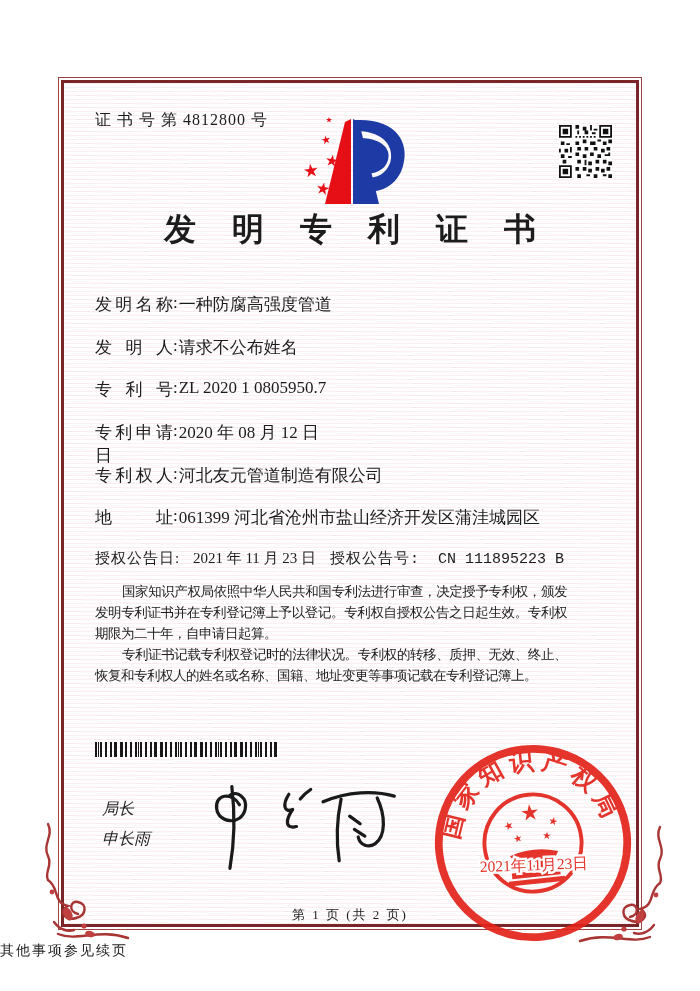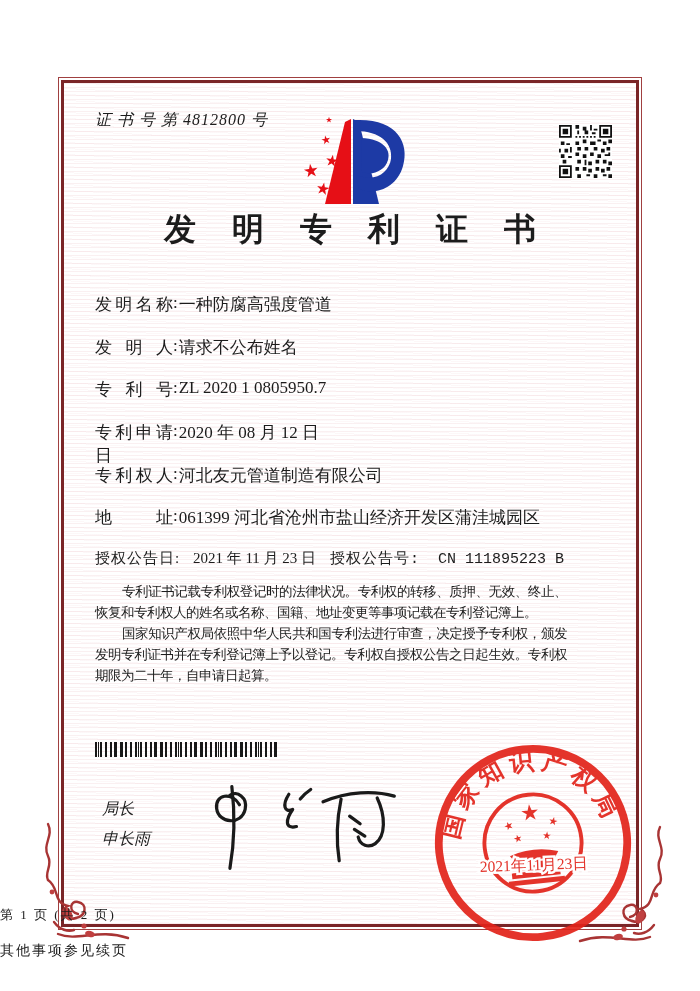--- a/index.html
+++ b/index.html
@@ -10,21 +10,21 @@
   .frame{
     position:absolute;left:58px;top:77px;width:584px;height:853px;
     border:1px solid #a04040;padding:2px;box-sizing:border-box;
   }
   .frame-inner{
     width:100%;height:100%;box-sizing:border-box;border:3px solid #7a2527;
     background:
       repeating-linear-gradient(0deg, rgba(226,160,170,0.16) 0 1px, rgba(255,255,255,0) 1px 4px),
       repeating-linear-gradient(3deg, rgba(226,160,170,0.08) 0 1px, rgba(255,255,255,0) 1px 6px);
   }
-  .cert-no{position:absolute;left:95px;top:110px;font-size:16px;letter-spacing:1px;font-style:italic;}
+  .cert-no{position:absolute;left:95px;top:110px;font-size:16px;letter-spacing:1px;}
   .logo{position:absolute;left:292px;top:114px;width:120px;height:96px;}
   .qr{position:absolute;left:559px;top:125px;width:53px;height:53px;}
   .title{
     position:absolute;left:0;right:0;top:208px;text-align:center;
     font-size:32px;font-weight:600;letter-spacing:14px;text-indent:14px;
   }
   .fields{position:absolute;left:95px;top:293px;width:475px;font-size:17px;}
   .field-row{height:42.7px;display:flex;align-items:flex-start;}
   .flabel{display:inline-block;width:78px;text-align:justify;text-align-last:justify;}
   .fcolon{display:inline-block;}
@@ -44,21 +44,21 @@
     background:
       repeating-linear-gradient(90deg,#181818 0 2px,transparent 2px 5px),
       repeating-linear-gradient(90deg,#181818 0 1px,transparent 1px 8px);
     background-position:0 0,3px 0;
   }
   .director{position:absolute;left:102px;top:799px;font-size:16px;}
   .director div{line-height:1.2;font-style:italic;}
   .director .dname{margin-top:11px;}
   .signature{position:absolute;left:200px;top:780px;width:210px;height:95px;}
   .seal{position:absolute;left:431px;top:741px;width:204px;height:204px;z-index:5;}
-  .page-info{position:absolute;left:0;right:0;top:906px;font-size:13px;letter-spacing:2px;}
+  .page-info{position:absolute;left:0;right:0;top:906px;text-align:center;font-size:13px;letter-spacing:2px;}
   .footer-note{position:absolute;left:0;right:0;top:942px;text-align:left;font-size:14px;letter-spacing:2px;}
   .orn-left{position:absolute;left:38px;top:822px;width:92px;height:130px;}
   .orn-right{position:absolute;left:578px;top:825px;width:92px;height:130px;transform:scaleX(-1);}
 </style>
 </head>
 <body>
 
 <div class="page">
 
   <div class="frame">
@@ -141,22 +141,22 @@
       <span class="glabel">授权公告日</span><span>:</span>
       <span class="gvalue">2021 年 11 月 23 日</span>
     </span>
     <span class="grant-no">
       <span class="glabel">授权公告号</span><span>:</span>
       <span class="gvalue">CN 111895223 B</span>
     </span>
   </div>
 
   <div class="paras">
+    <p>国家知识产权局依照中华人民共和国专利法进行审查，决定授予专利权，颁发发明专利证书并在专利登记簿上予以登记。专利权自授权公告之日起生效。专利权期限为二十年，自申请日起算。</p>
     <p>专利证书记载专利权登记时的法律状况。专利权的转移、质押、无效、终止、恢复和专利权人的姓名或名称、国籍、地址变更等事项记载在专利登记簿上。</p>
-    <p>国家知识产权局依照中华人民共和国专利法进行审查，决定授予专利权，颁发发明专利证书并在专利登记簿上予以登记。专利权自授权公告之日起生效。专利权期限为二十年，自申请日起算。</p>
   </div>
 
   <div class="barcode"></div>
 
   <div class="director">
     <div>局长</div>
     <div class="dname">申长雨</div>
   </div>
 
   <svg class="signature" viewBox="0 0 210 100" aria-hidden="true">

